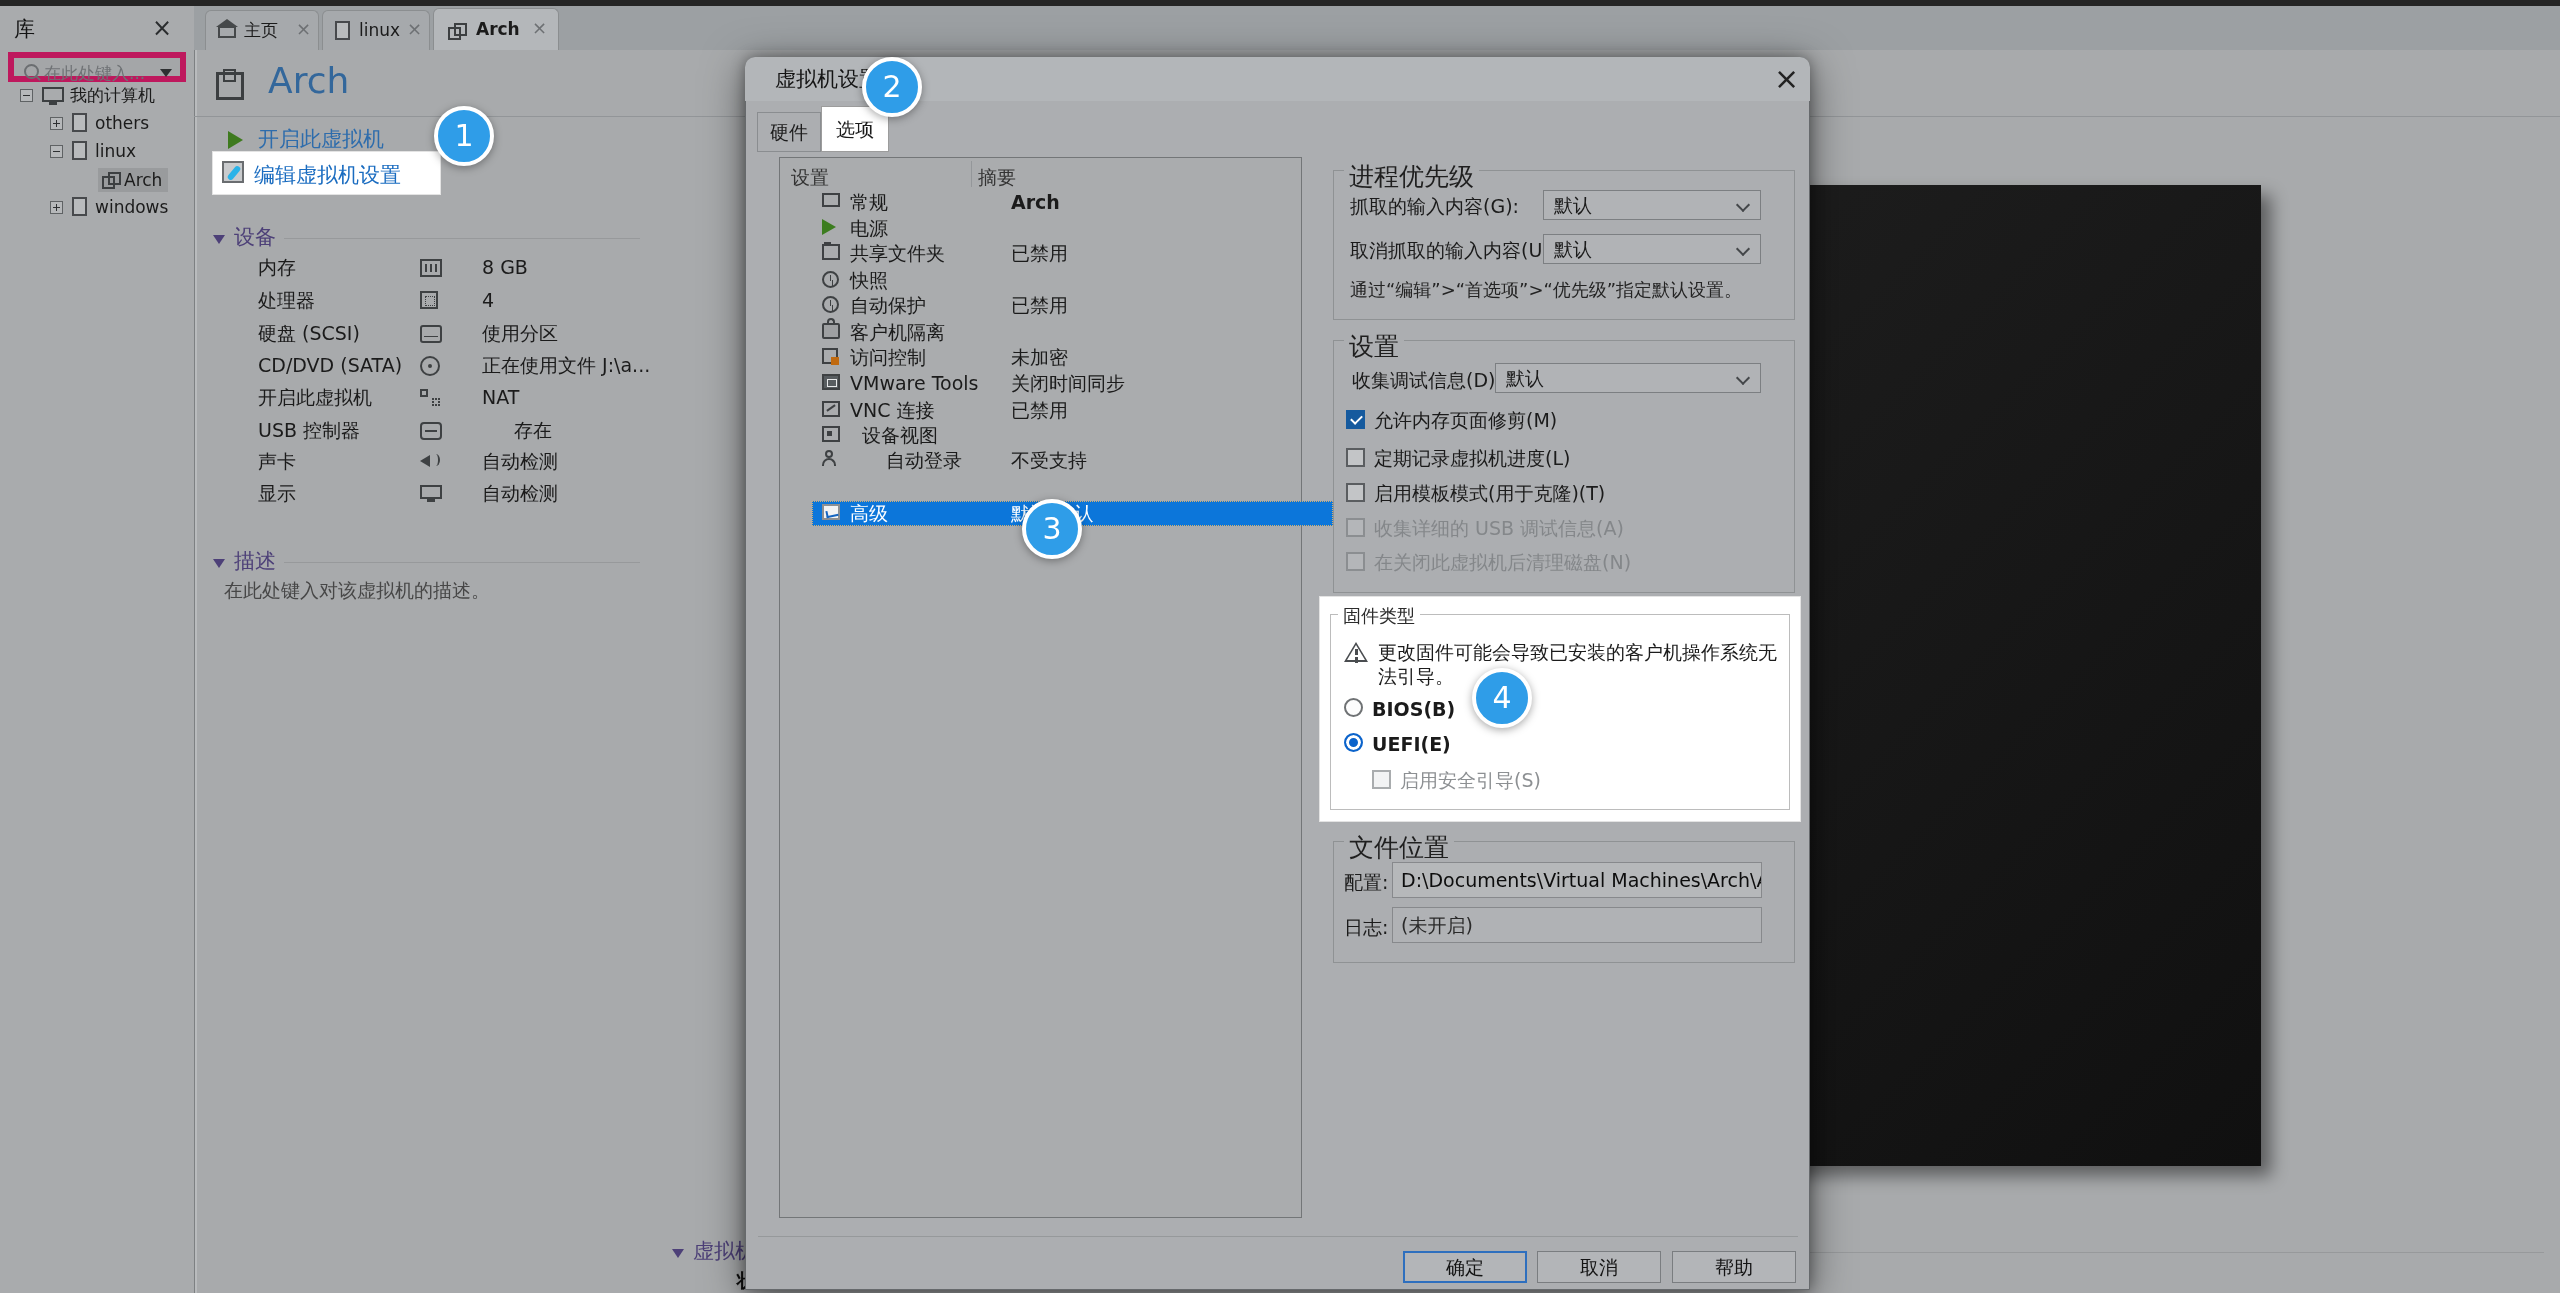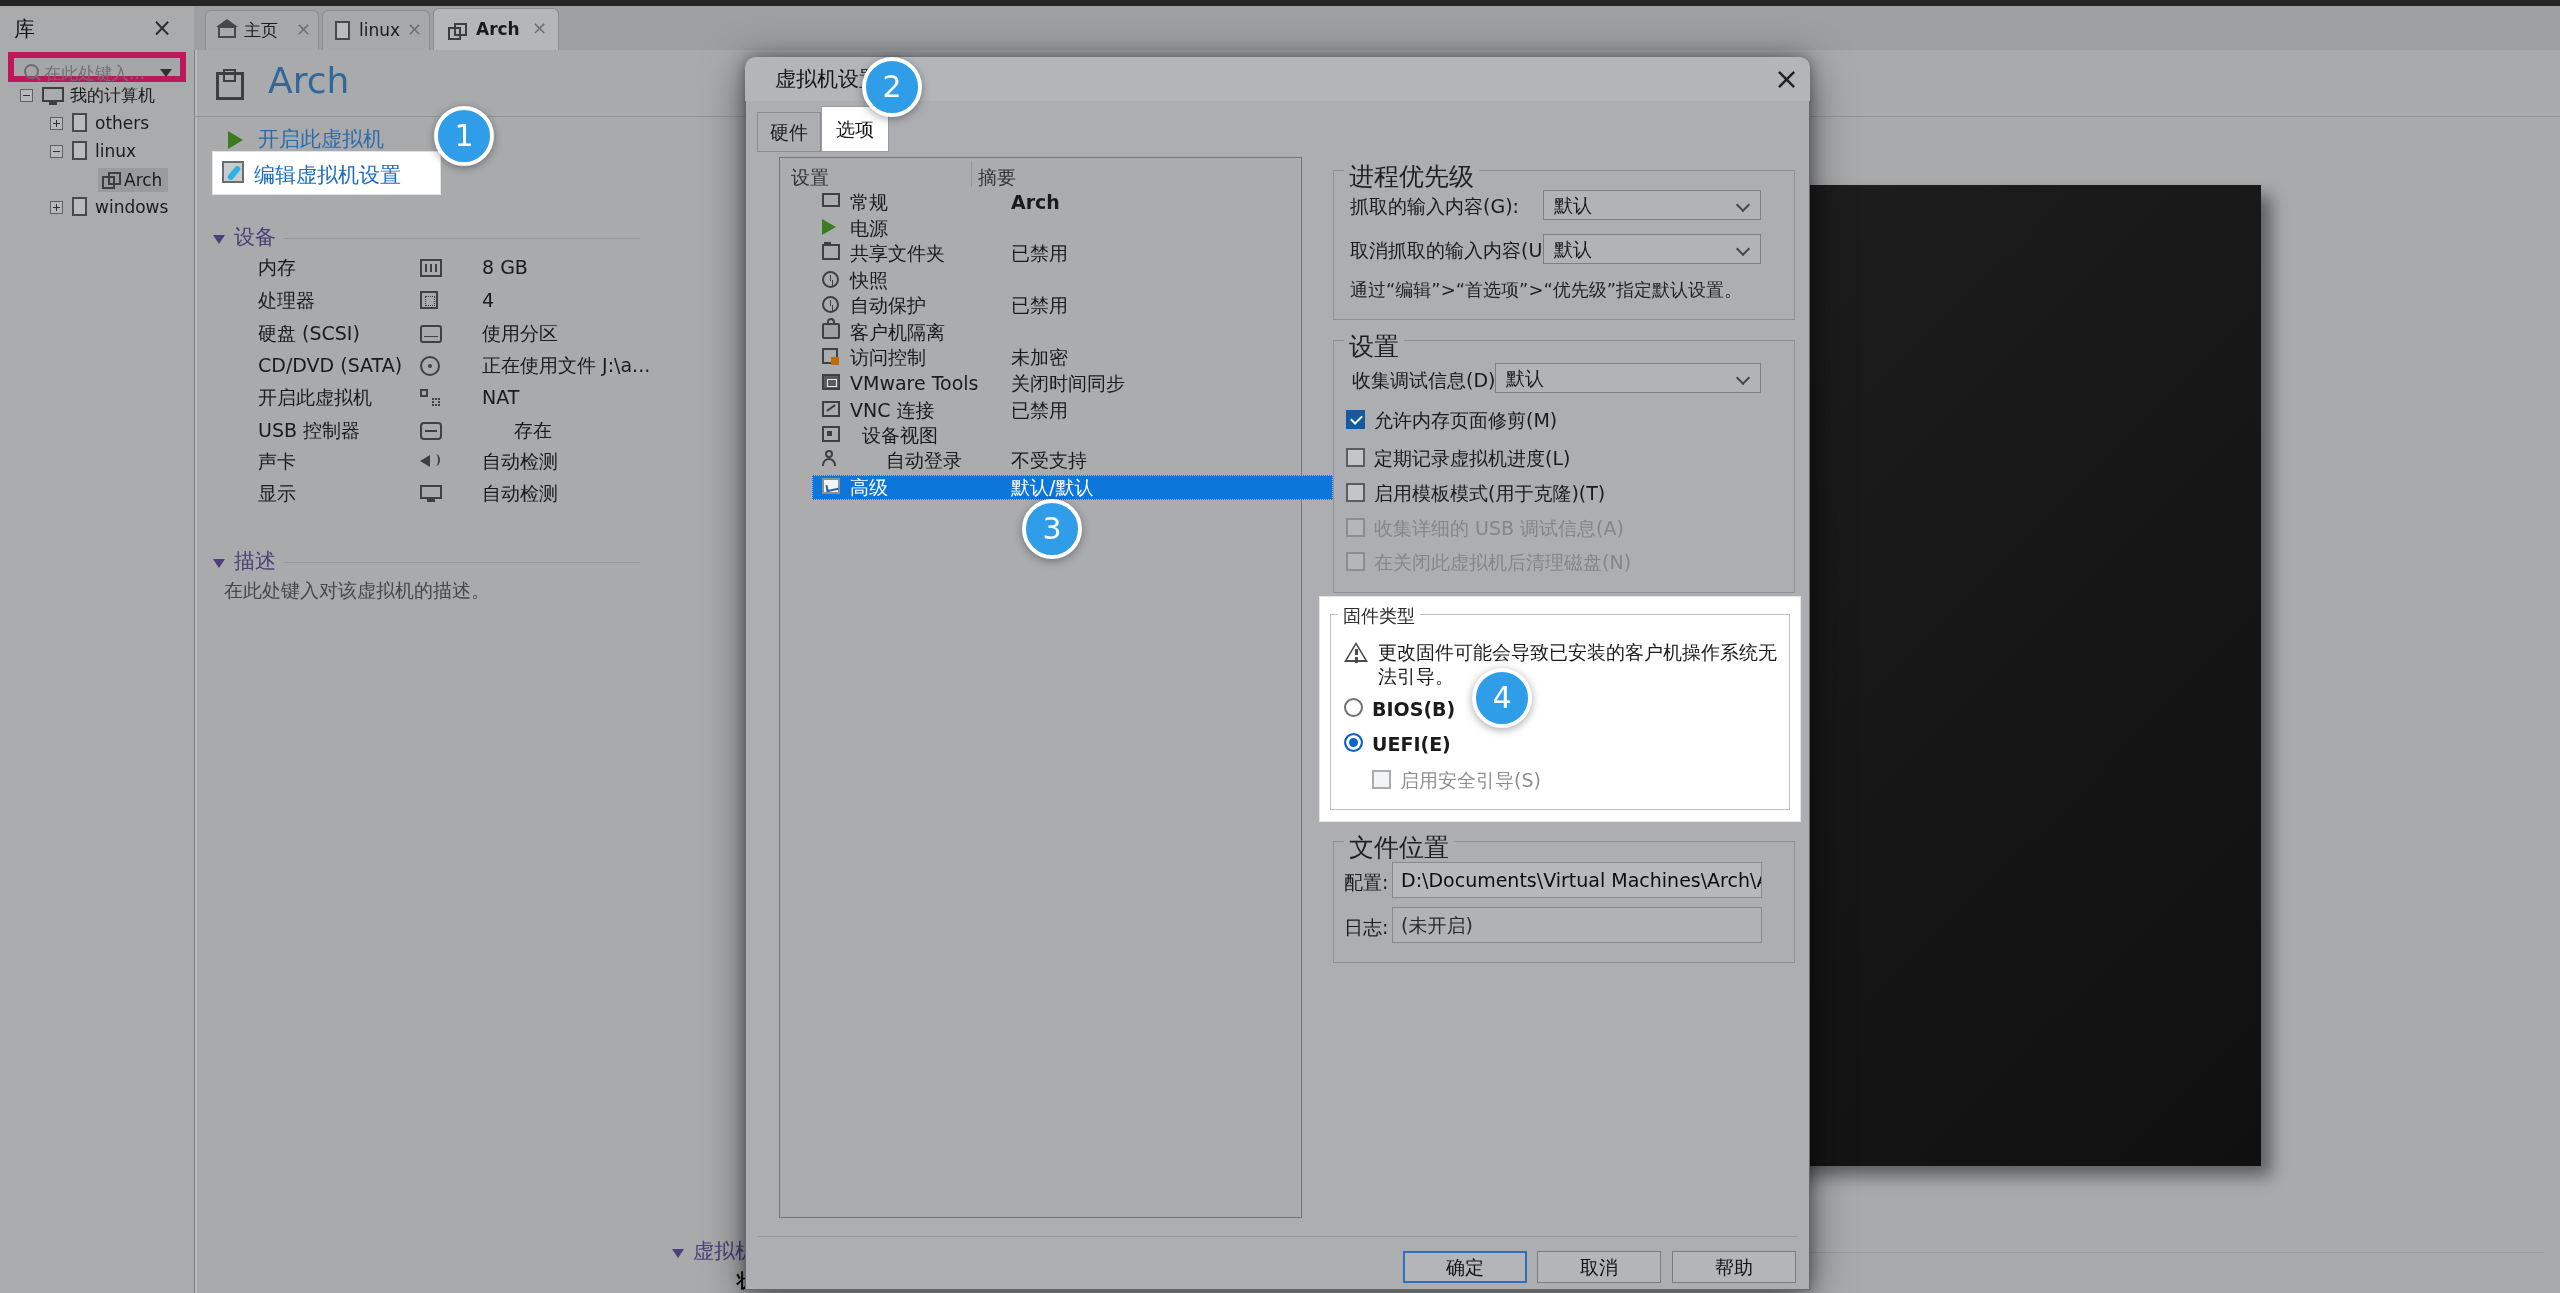--- a/index.html
+++ b/index.html
@@ -75,21 +75,21 @@
   .lic.acc::after{content:"";position:absolute;right:-3px;bottom:-3px;width:8px;height:8px;background:#c06a10;}
   .lic.vmt{background:#585d60;}
   .lic.vmt::after{content:"";position:absolute;left:3px;top:3px;width:8px;height:6px;border:1px solid #e8e9ea;}
   .lic.vnc::after{content:"";position:absolute;left:2px;top:4px;width:10px;height:2px;background:#3e4143;transform:rotate(-35deg);}
   .lic.devv::after{content:"";position:absolute;left:3px;top:3px;width:5px;height:5px;background:#3e4143;}
   .lic.person{border:none;}
   .lic.person::before{content:"";position:absolute;left:3px;top:-1px;width:8px;height:8px;border:2px solid #3e4143;border-radius:50%;box-sizing:border-box;}
   .lic.person::after{content:"";position:absolute;left:0px;top:7px;width:14px;height:8px;border:2px solid #3e4143;border-bottom:none;border-radius:7px 7px 0 0;box-sizing:border-box;}
   .lic.adv{background:#f2f3f4;border-color:#8d9093;}
   .lic.adv::after{content:"";position:absolute;left:2px;top:4px;width:10px;height:5px;border-bottom:2px solid #1565c0;border-left:2px solid #1565c0;transform:rotate(-12deg);}
-  .selrow{background:#0c76da;outline:1px dotted #d9b06c;outline-offset:-1px;color:#fff;}
+  .selrow{background:#0c76da;outline:1px dotted #d9b06c;outline-offset:-1px;color:#fff;margin-top:26px;}
   .grp{position:absolute;border:1px solid #8f9294;box-sizing:border-box;}
   .grplabel{position:absolute;background:#acaeb1;padding:0 5px;font-size:25px;color:#1f1f1f;}
   .combo{position:absolute;background:#b1b3b6;border:1px solid #7c7f82;box-sizing:border-box;}
   .combo::after{content:"";position:absolute;right:12px;top:9px;width:8px;height:8px;border-right:2px solid #44474a;border-bottom:2px solid #44474a;transform:rotate(45deg);}
   .cb{position:absolute;width:19px;height:19px;border:2px solid #5a5d60;background:#c3c5c7;box-sizing:border-box;}
   .cb.checked{background:#155a9e;border-color:#155a9e;}
   .cb.checked::after{content:"";position:absolute;left:3px;top:3px;width:9px;height:5px;border-left:2px solid #fff;border-bottom:2px solid #fff;transform:rotate(-45deg);}
   .cb.disabled{border-color:#8b8e91;background:#b4b6b9;}
   .radio{position:absolute;width:19px;height:19px;border:2px solid #6f7274;border-radius:50%;background:#fdfdfd;box-sizing:border-box;}
   .radio.checked{background:#0b63cb;border-color:#0b63cb;box-shadow:inset 0 0 0 3px #fff;}

